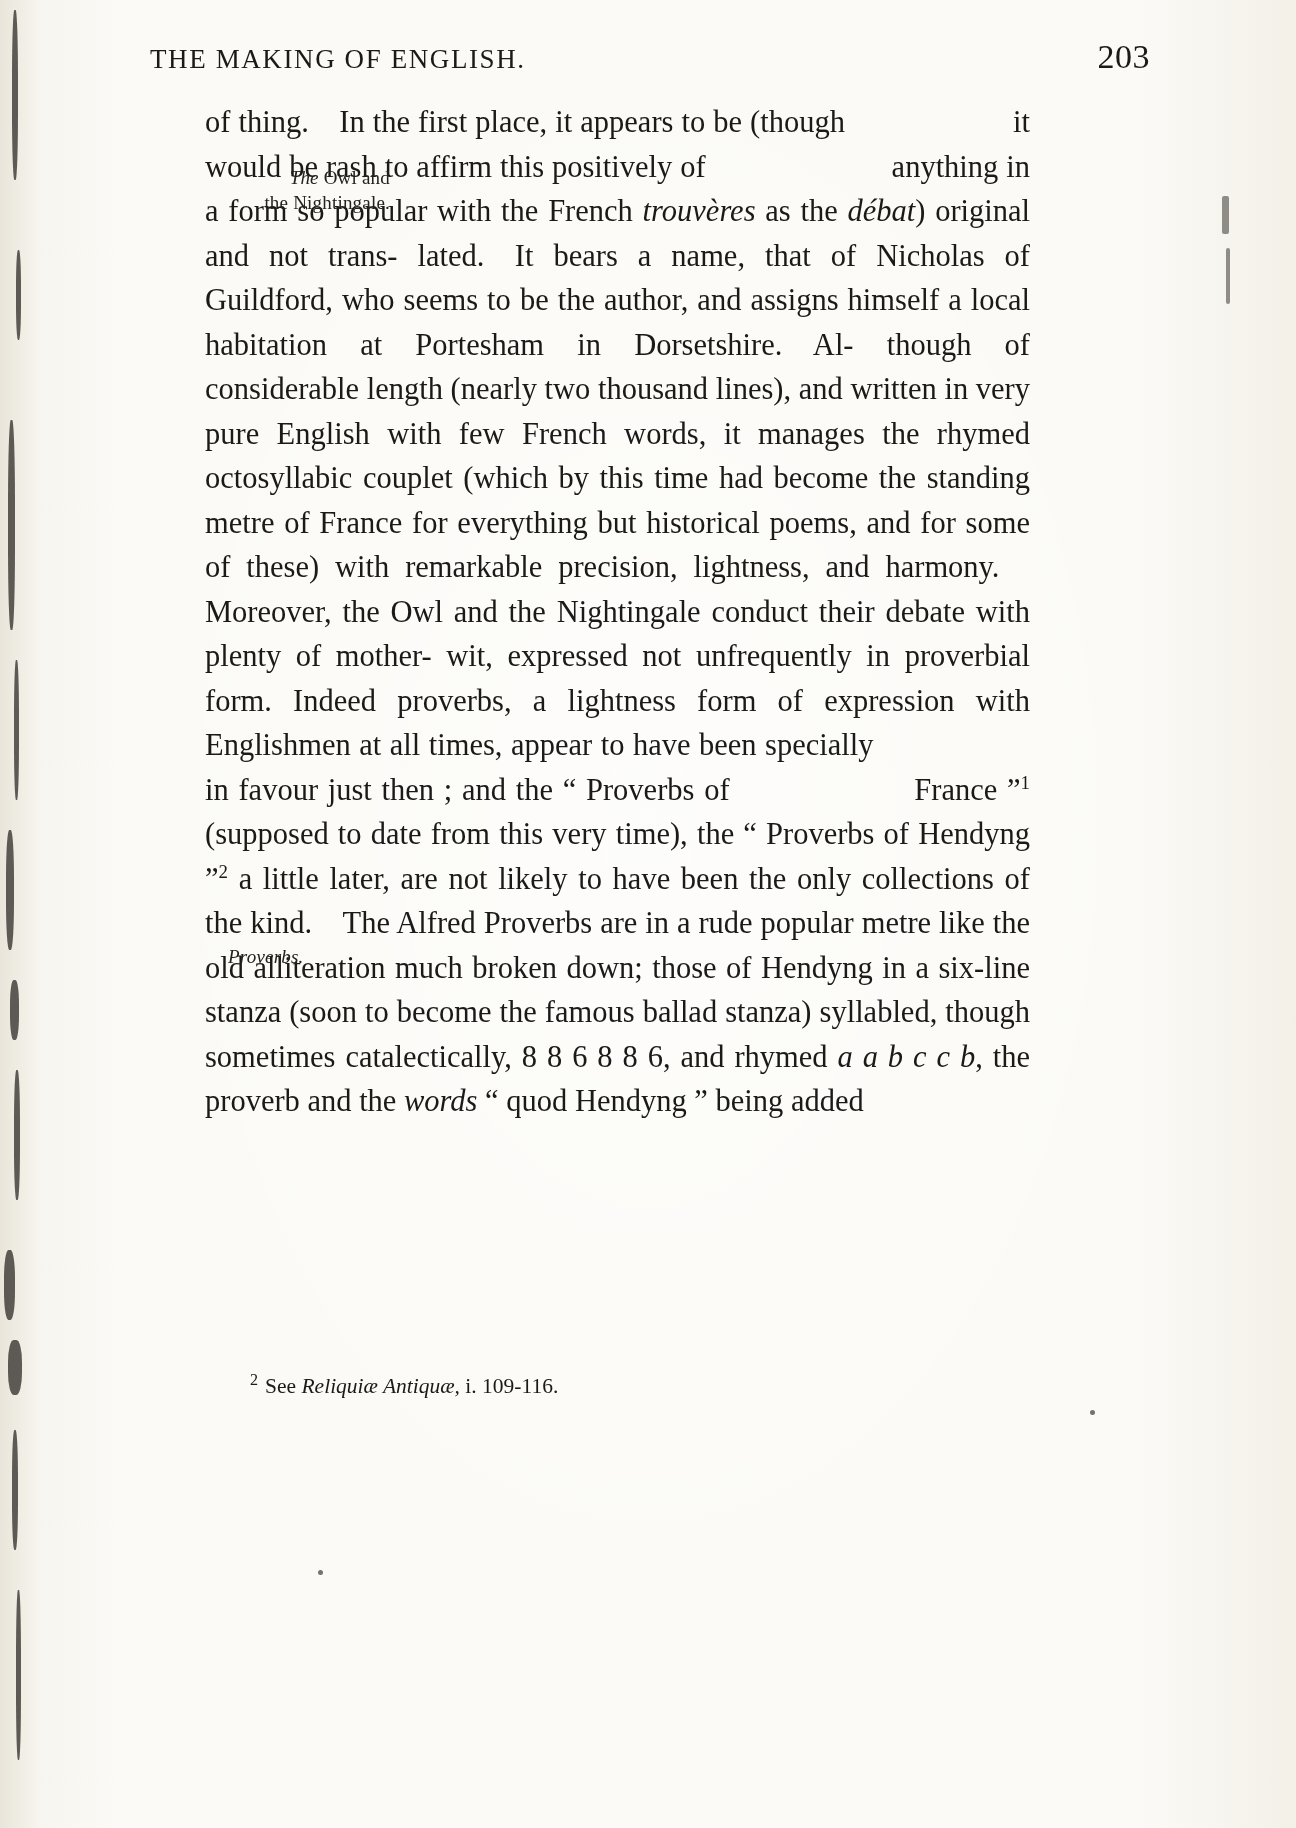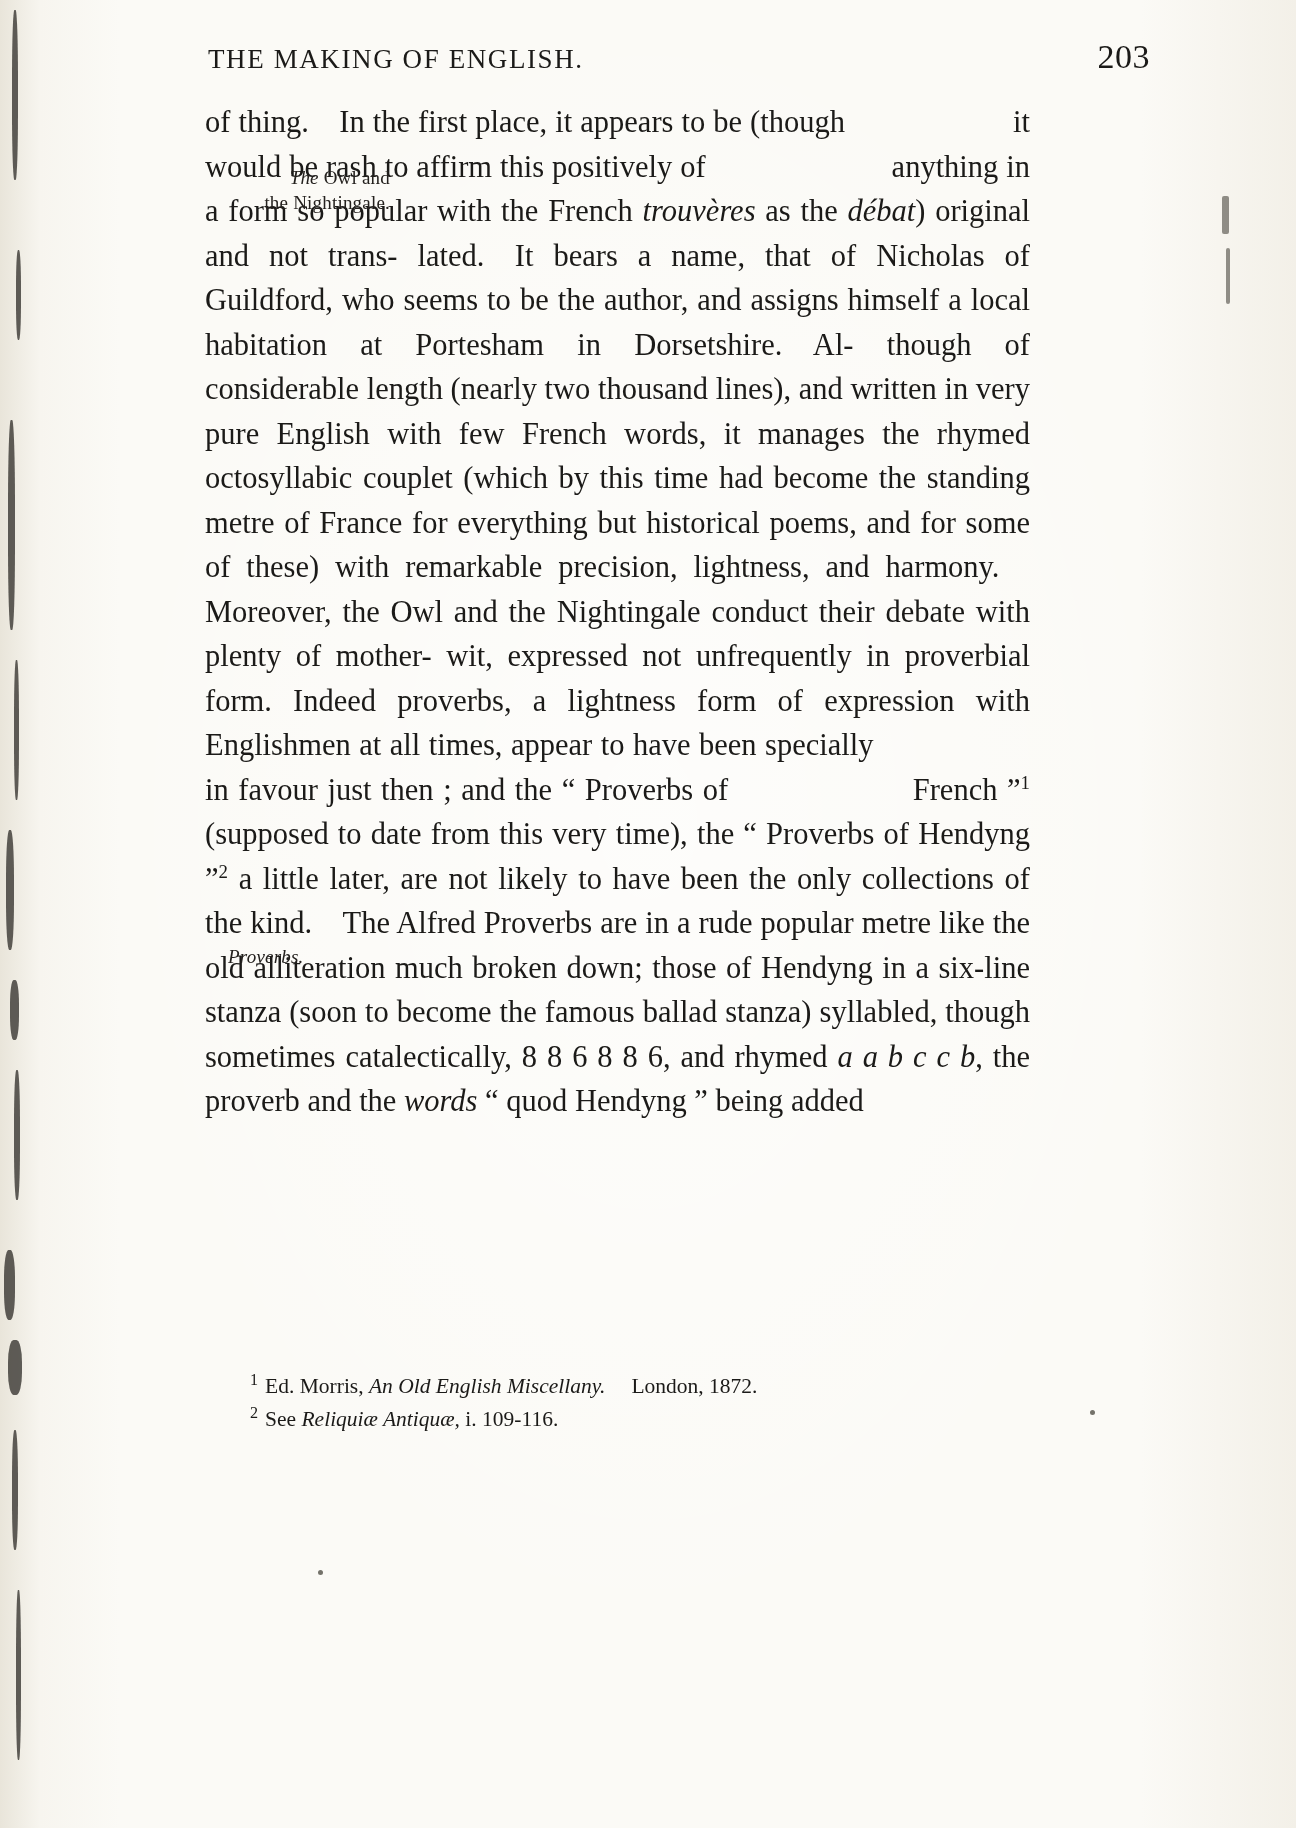--- a/index.html
+++ b/index.html
@@ -54,21 +54,20 @@
     top: 38px;
     width: 1000px;
     display: flex;
     align-items: baseline;
     justify-content: space-between;
   }
   .running-title {
     font-size: 27px;
     letter-spacing: 1.6px;
     font-variant: small-caps;
-    margin-left: 58px;
   }
   .page-number {
     font-size: 34px;
     letter-spacing: 0.5px;
   }
 
   .body-text {
     position: absolute;
     left: 205px;
     top: 100px;
@@ -190,44 +189,41 @@
       <span>French words, it manages the rhymed octosyllabic</span>
       <span>couplet (which by this time had become the standing</span>
       <span>metre of France for everything but historical poems,</span>
       <span>and for some of these) with remarkable precision,</span>
       <span>lightness, and harmony. Moreover, the Owl and the</span>
       <span>Nightingale conduct their debate with plenty of mother-</span>
       <span>wit, expressed not unfrequently in proverbial form.</span>
       <span>Indeed proverbs, a lightness form of expression with</span>
       <span>Englishmen at all times, appear to have been specially</span>
       <span class="shim-p"></span><span>in favour just then ; and the “ Proverbs of</span>
-      <span class="shim-p2"></span><span>French ”</span><sup>1</sup><span> (supposed to date from this very</span>
+      <span class="shim-p2"></span><span>France ”</span><sup>1</sup><span> (supposed to date from this very</span>
       <span>time), the “ Proverbs of Hendyng ”</span><sup>2</sup><span> a little later, are</span>
       <span>not likely to have been the only collections of the</span>
       <span>kind. The Alfred Proverbs are in a rude popular</span>
       <span>metre like the old alliteration much broken down;</span>
       <span>those of Hendyng in a six-line stanza (soon to become</span>
       <span>the famous ballad stanza) syllabled, though sometimes</span>
       <span>catalectically, 8 8 6 8 8 6, and rhymed </span><span class="it">a a b c c b</span><span>, the</span>
       <span>proverb and the </span><span class="it">words</span><span> “ quod Hendyng ” being added</span>
     </p>
   </div>
 
   <div class="sidenote" id="sidenote-owl">
     <span class="it">The</span><span> Owl and</span><br>
     <span>the Nightingale.</span>
   </div>
 
   <div class="sidenote" id="sidenote-proverbs">Proverbs.</div>
 
   <div class="footnotes">
     <p class="fn">
-      <sup>1</sup><span>Ed. Morris, </span><span class="it">An Old English Miscellany.</span><span class="fn-gap"></span><span>London, 1872.</span>
-    </p>
-    <p class="fn">
       <sup>2</sup><span>See </span><span class="it">Reliquiæ Antiquæ,</span><span> i. 109-116.</span>
     </p>
   </div>
 
   <div class="margin-mark" style="left:1222px; top:196px; width:7px; height:38px;"></div>
   <div class="margin-mark" style="left:1226px; top:248px; width:4px; height:56px;"></div>
   <div class="speck" style="left:1090px; top:1410px;"></div>
   <div class="speck" style="left:318px; top:1570px;"></div>
 
 </div>

